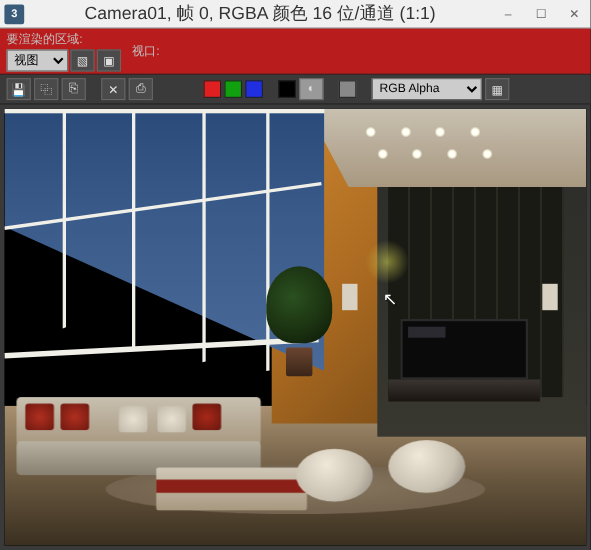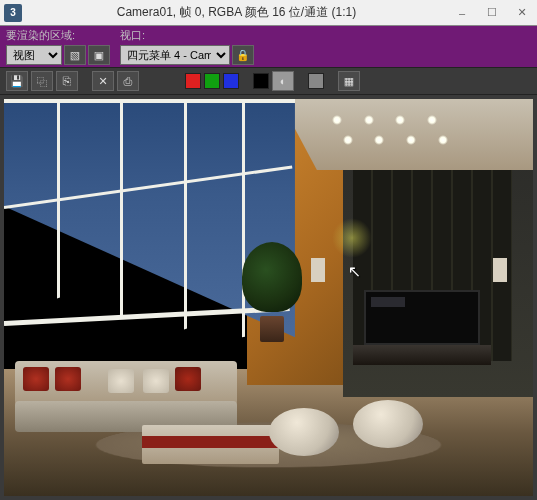--- a/index.html
+++ b/index.html
@@ -2,25 +2,25 @@
 <html><head>
 <meta charset="utf-8">
 <style>
 * { margin: 0; padding: 0; box-sizing: border-box; font-family: "Microsoft YaHei", sans-serif; font-size: 11px; }
 body { background: #1a1a1a; width: 537px; height: 500px; overflow: hidden; }
 
 .window { width: 537px; height: 500px; background: #3a3a3a; display: flex; flex-direction: column; }
 
 .titlebar { height: 26px; background: #f0f0f0; display: flex; align-items: center; border-bottom: 1px solid #888; }
 .titlebar .app-icon { width: 18px; height: 18px; margin: 0 4px; background: #3a5a7a; border-radius: 2px; font-size: 10px; color: #fff; display: flex; align-items: center; justify-content: center; font-weight: bold; }
-.titlebar .title { flex: 1; text-align: center; color: #333; font-size: 12px; }
+.titlebar .title { flex: 1; text-align: center; color: #333; font-size: 16px; }
 .titlebar .winbtns { display: flex; }
 .titlebar .winbtn { width: 30px; height: 22px; display: flex; align-items: center; justify-content: center; color: #666; cursor: pointer; }
 
-.controls-row { display: flex; background: #701a75; padding: 2px 6px; gap: 10px; align-items: center; border-bottom: 1px solid #222; }
+.controls-row { display: flex; background: #b91c1c; padding: 2px 6px; gap: 10px; align-items: center; border-bottom: 1px solid #222; }
 .ctrl-group { display: flex; flex-direction: column; gap: 2px; }
 .ctrl-label { color: #c0c0c0; font-size: 11px; }
 .ctrl-line { display: flex; align-items: center; gap: 2px; }
 select, .select-like { background: #ccc; border: 1px solid #666; height: 20px; font-size: 11px; padding: 0 2px; }
 .icon-btn { width: 22px; height: 20px; background: #4a4a4a; border: 1px solid #666; display: flex; align-items: center; justify-content: center; color: #ddd; cursor: pointer; }
 .icon-btn.light { background: #999; }
 .render-btn { background: #555; border: 1px solid #777; color: #ddd; padding: 3px 14px; cursor: pointer; }
 
 .toolbar2 { display: flex; align-items: center; background: #3a3a3a; padding: 3px 6px; gap: 3px; border-bottom: 1px solid #222; }
 .toolbar2 .sep { width: 8px; }
@@ -111,24 +111,20 @@
       <div class="ctrl-label">要渲染的区域:</div>
       <div class="ctrl-line">
         <select style="width:56px"><option>视图</option></select>
         <div class="icon-btn">▧</div>
         <div class="icon-btn">▣</div>
       </div>
     </div>
 
     <div class="ctrl-group">
       <div class="ctrl-label">视口:</div>
-      <div class="ctrl-line">
-        <select style="width:110px"><option>四元菜单 4 - Cam</option></select>
-        <div class="icon-btn">🔒</div>
-      </div>
     </div>
 
 
     <div class="ctrl-group" style="margin-left:auto">
     </div>
   </div>
 
   <div class="toolbar2">
     <div class="icon-btn">💾</div>
     <div class="icon-btn">⿻</div>
@@ -139,20 +135,21 @@
     <div class="sep" style="width:40px"></div>
     <div class="color-swatch sw-red"></div>
     <div class="color-swatch sw-green"></div>
     <div class="color-swatch sw-blue"></div>
     <div class="sep"></div>
     <div class="color-swatch sw-black"></div>
     <div class="icon-btn light">◐</div>
     <div class="sep"></div>
     <div class="color-swatch sw-gray"></div>
     <div class="sep"></div>
+    <select class="channel-select"><option>RGB Alpha</option></select>
     <div class="icon-btn">▦</div>
   </div>
 
   <div class="viewport">
     <div class="render-img">
       <div class="floor"></div>
       <div class="wall-orange"></div>
       <div class="wall-dark"></div>
       <div class="ceiling"></div>
       <div class="ceiling-light cl1"></div>

